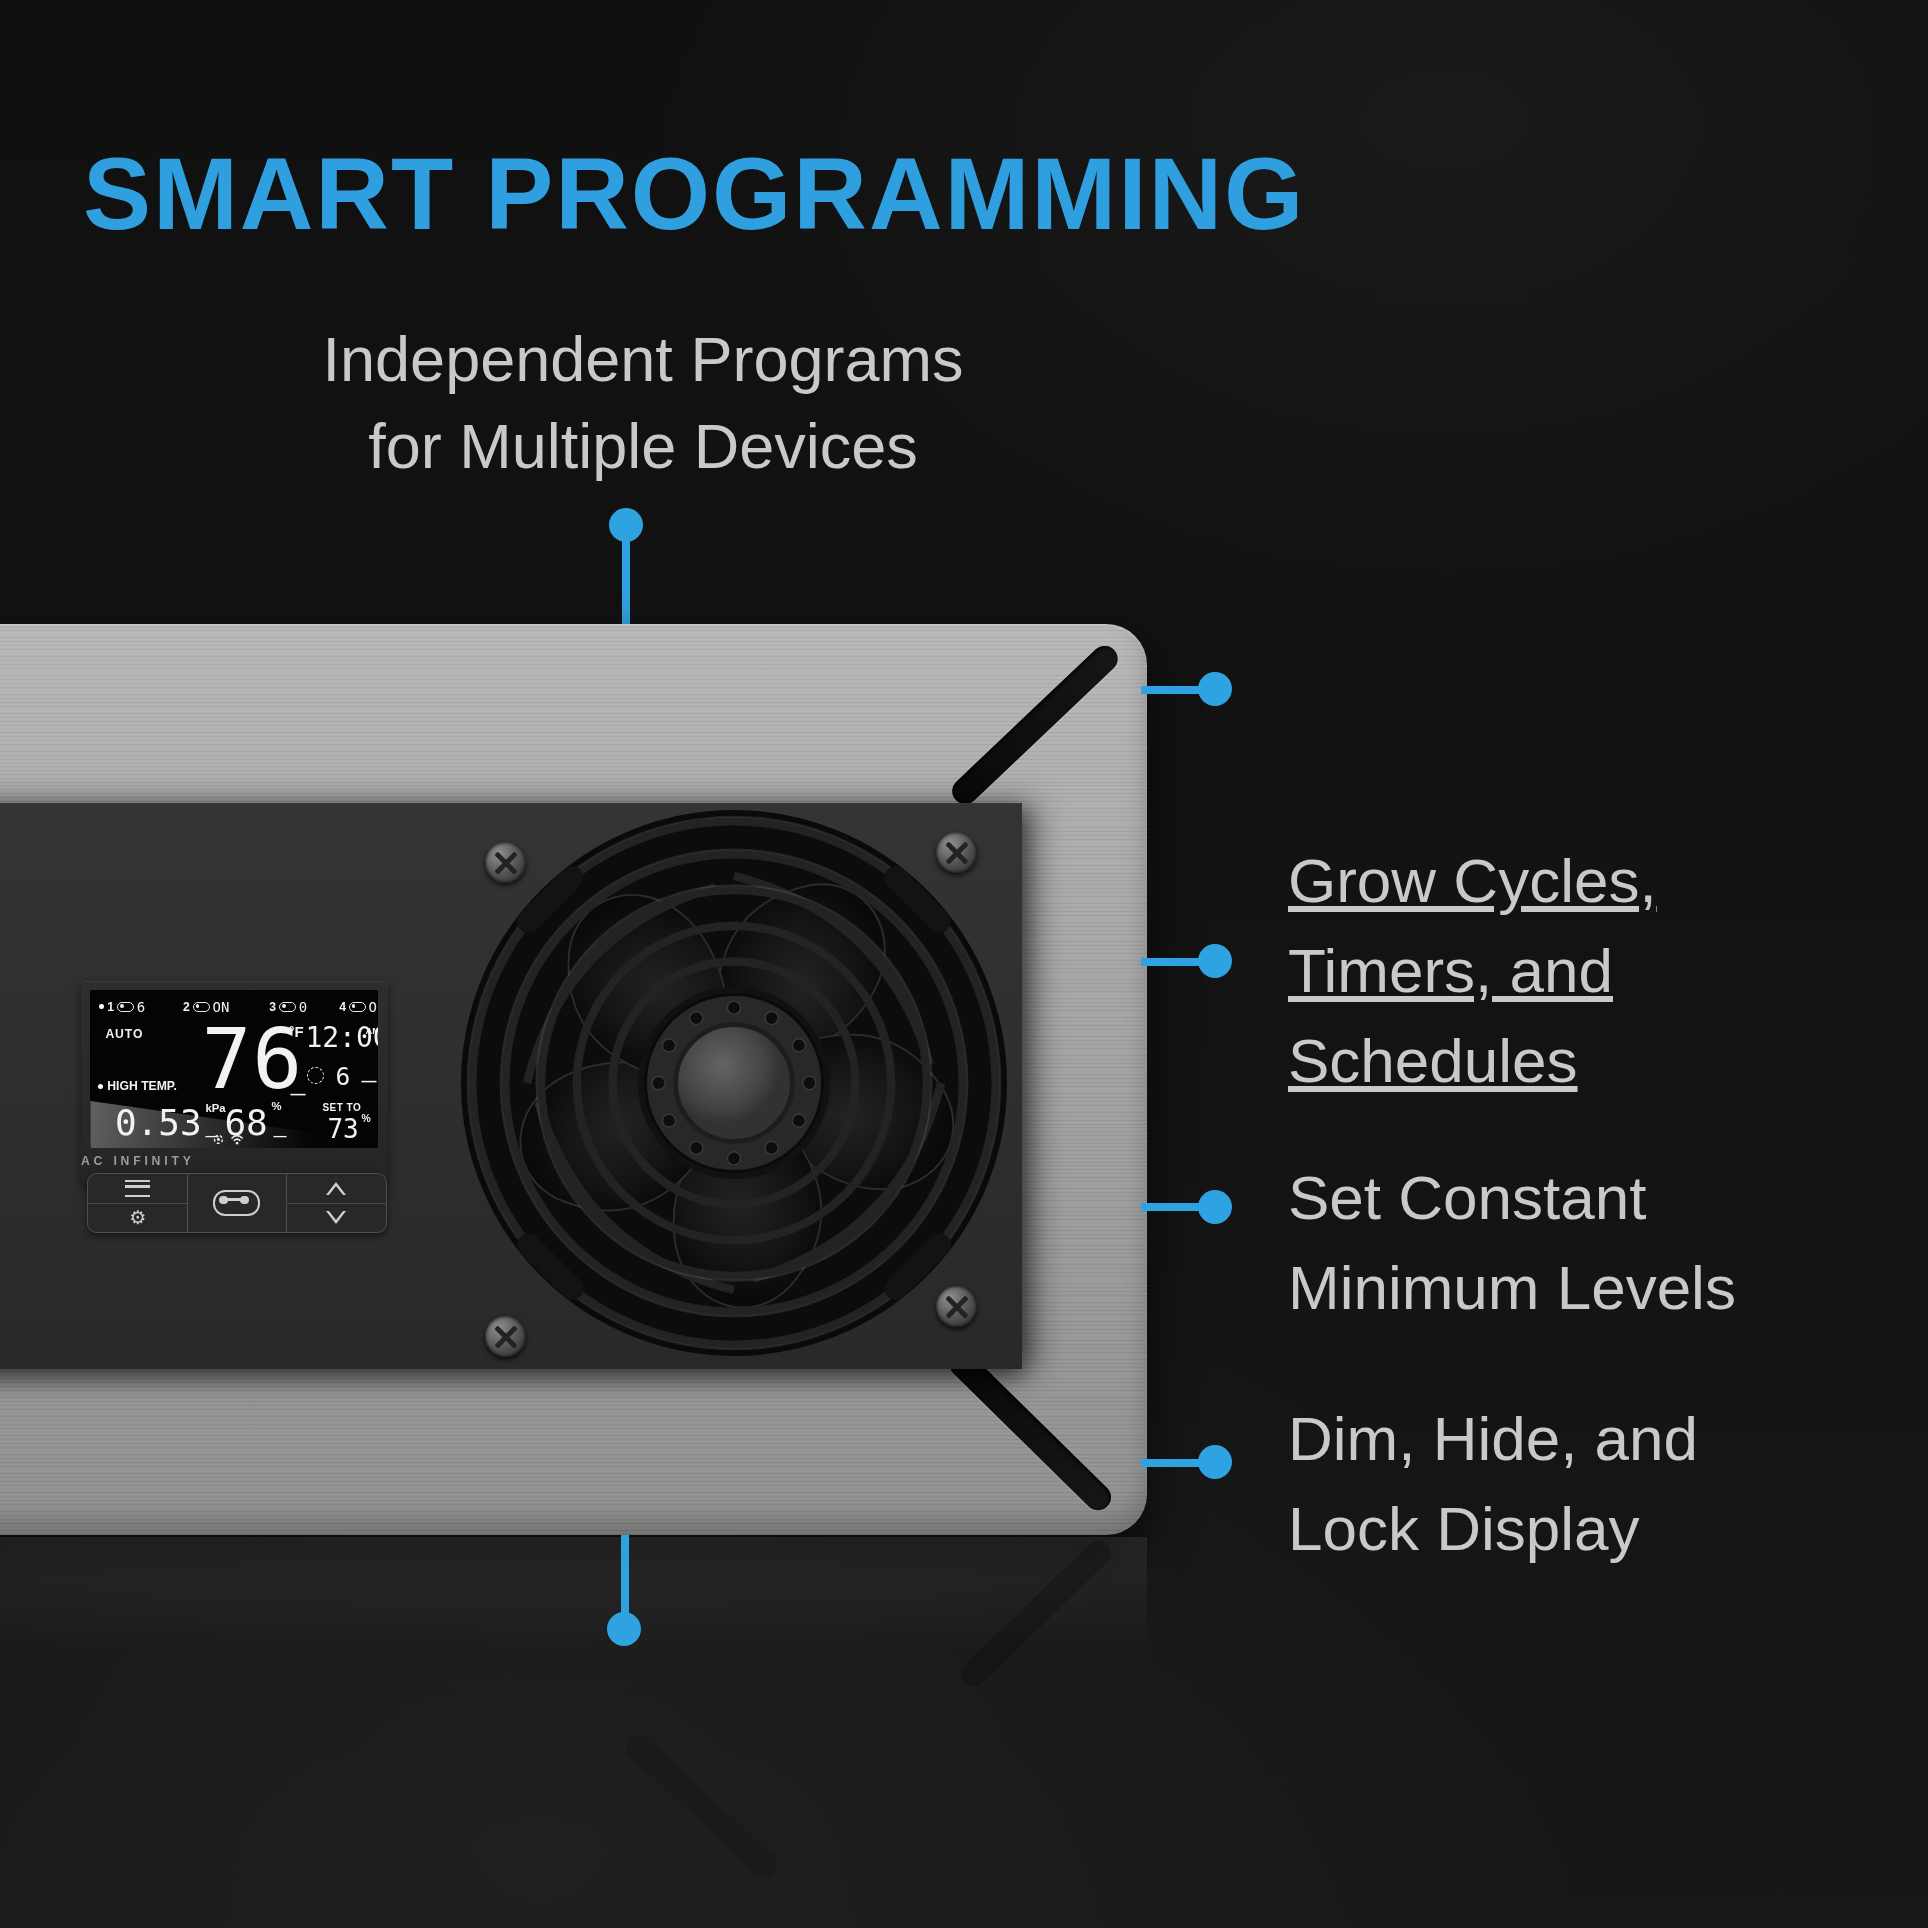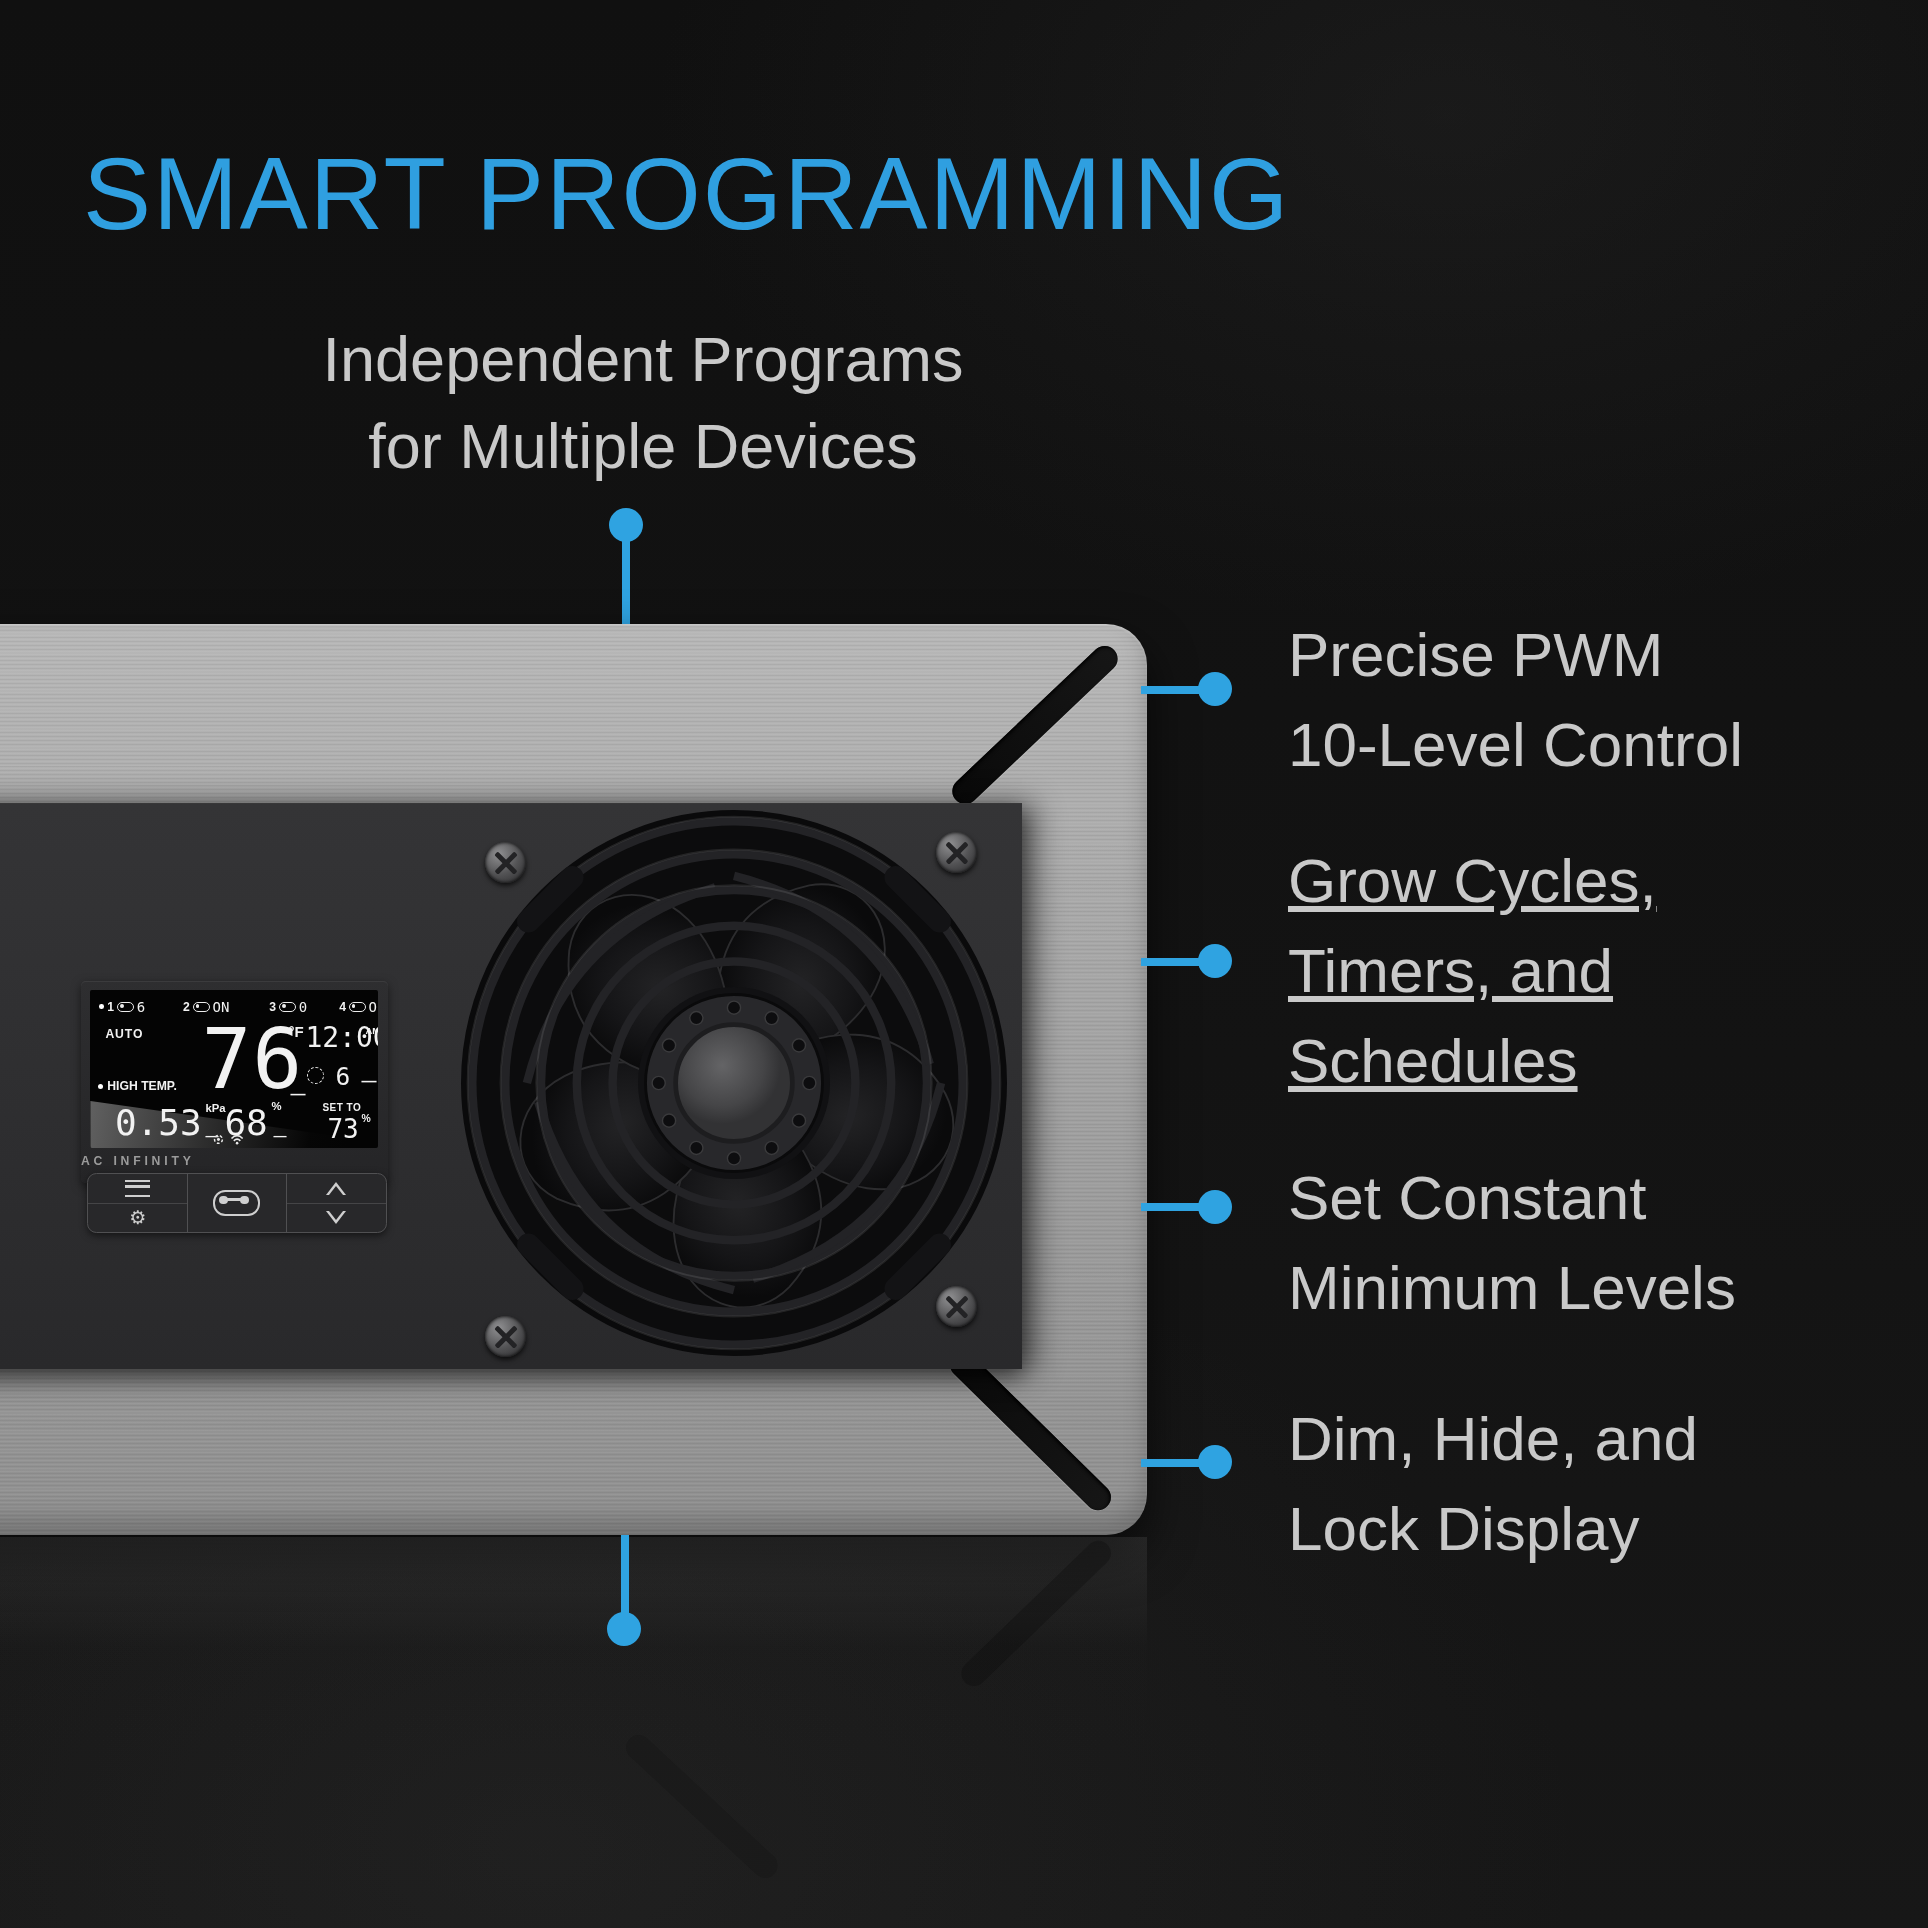--- a/index.html
+++ b/index.html
@@ -4,21 +4,21 @@
 <style>
   html,body{margin:0;padding:0;background:#0b0b0b;}
   .canvas{position:relative;width:1928px;height:1928px;overflow:hidden;
     font-family:"Liberation Sans",sans-serif;
     background:
       radial-gradient(1318px 847px at 75% 6%, rgba(48,48,48,.30), transparent 60%),
       radial-gradient(1601px 1036px at 28% 96%, rgba(80,80,80,.16), transparent 65%),
       linear-gradient(180deg,#101010 0%,#131313 55%,#171717 100%);}
   .abs{position:absolute;}
   
-  .title{left:83px;top:143px;font-size:102px;font-weight:400;letter-spacing:1.9px;line-height:1;text-align:center;}
+  .title{left:83px;top:143px;font-size:102px;font-weight:700;letter-spacing:1.9px;line-height:1;text-align:center;}
   .caption{width:942px;left:172px;text-align:center;color:#c9c9c9;font-size:63px;line-height:87px;white-space:pre-line;}
   .caption.top{top:316px;}
   .caption.bottom{top:1678px;line-height:96px;}
   .feature{left:1288px;color:#c9c9c9;font-size:62px;line-height:90px;white-space:pre-line;}
   .f0{top:610px;} .f1{top:836px;text-decoration:underline;} .f2{top:1153px;} .f3{top:1394px;}
   
   .dot{width:34px;height:34px;border-radius:50%;}
   .cline{}
   
   .plate{left:-75px;top:624px;width:1222px;height:911px;
@@ -282,22 +282,20 @@
         </div>
     </div>
   </div>
 
   <div class="abs refl"></div>
   <div class="abs refl-slot rs1"></div>
   <div class="abs refl-slot rs2"></div>
 
   <div class="abs cline" style="left:1141px;top:686px;width:73px;height:7.5px;background:#2FA3E1;"></div>
   <div class="abs dot" style="left:1198px;top:672px;background:#2FA3E1;"></div>
-  <div class="abs feature f0">Precise PWM
-10-Level Control</div>
 
   <div class="abs cline" style="left:1141px;top:958px;width:73px;height:7.5px;background:#2FA3E1;"></div>
   <div class="abs dot" style="left:1198px;top:944px;background:#2FA3E1;"></div>
   <div class="abs feature f1">Grow Cycles,
 Timers, and
 Schedules</div>
 
   <div class="abs cline" style="left:1141px;top:1203px;width:73px;height:7.5px;background:#2FA3E1;"></div>
   <div class="abs dot" style="left:1198px;top:1190px;background:#2FA3E1;"></div>
   <div class="abs feature f2">Set Constant

